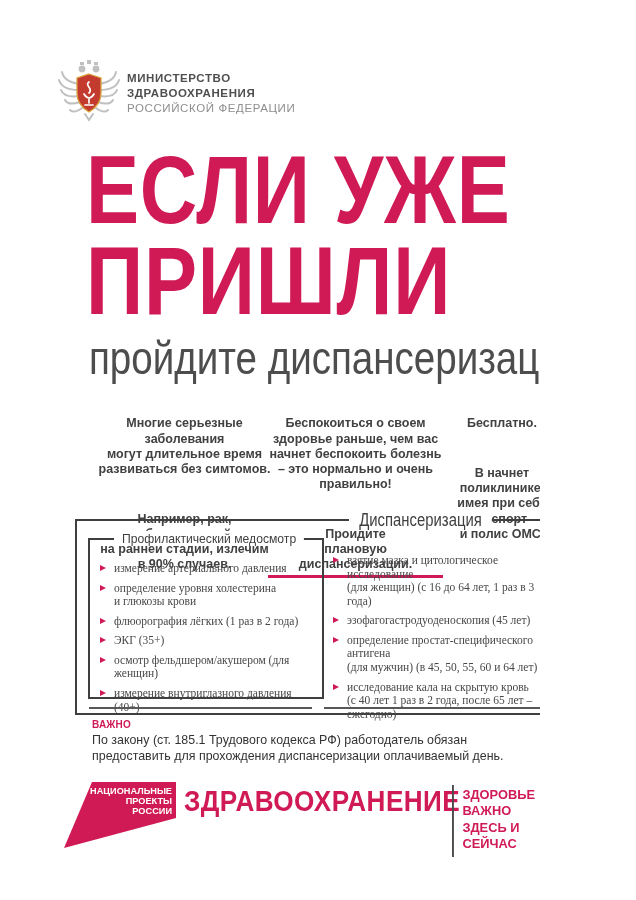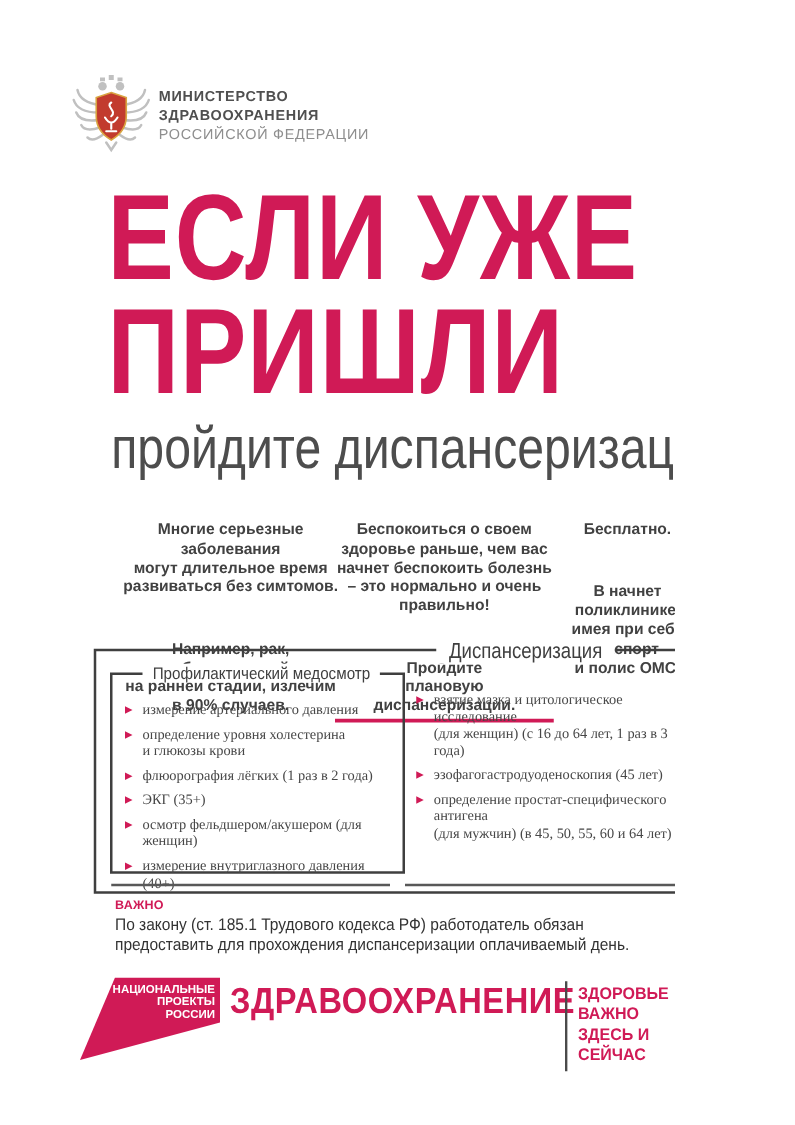--- a/index.html
+++ b/index.html
@@ -146,20 +146,22 @@
           <li><span class="tri"></span>измерение внутриглазного давления (40+)</li>
         </ul>
     </div>
 
     <ul class="checks right-list">
         <li><span class="tri"></span>взятие мазка и цитологическое исследование
 (для женщин) (с 16 до 64 лет, 1 раз в 3 года)</li>
         <li><span class="tri"></span>эзофагогастродуоденоскопия (45 лет)</li>
         <li><span class="tri"></span>определение простат-специфического антигена
 (для мужчин) (в 45, 50, 55, 60 и 64 лет)</li>
+        <li><span class="tri"></span>исследование кала на скрытую кровь
+(с 40 лет 1 раз в 2 года, после 65 лет – ежегодно)</li>
       </ul>
 
     <div class="box-bottom">
       <div class="rule"></div>
       <div class="rule"></div>
     </div>
   </div>
 
   <div class="important">
     <div class="imp-label">ВАЖНО</div>

